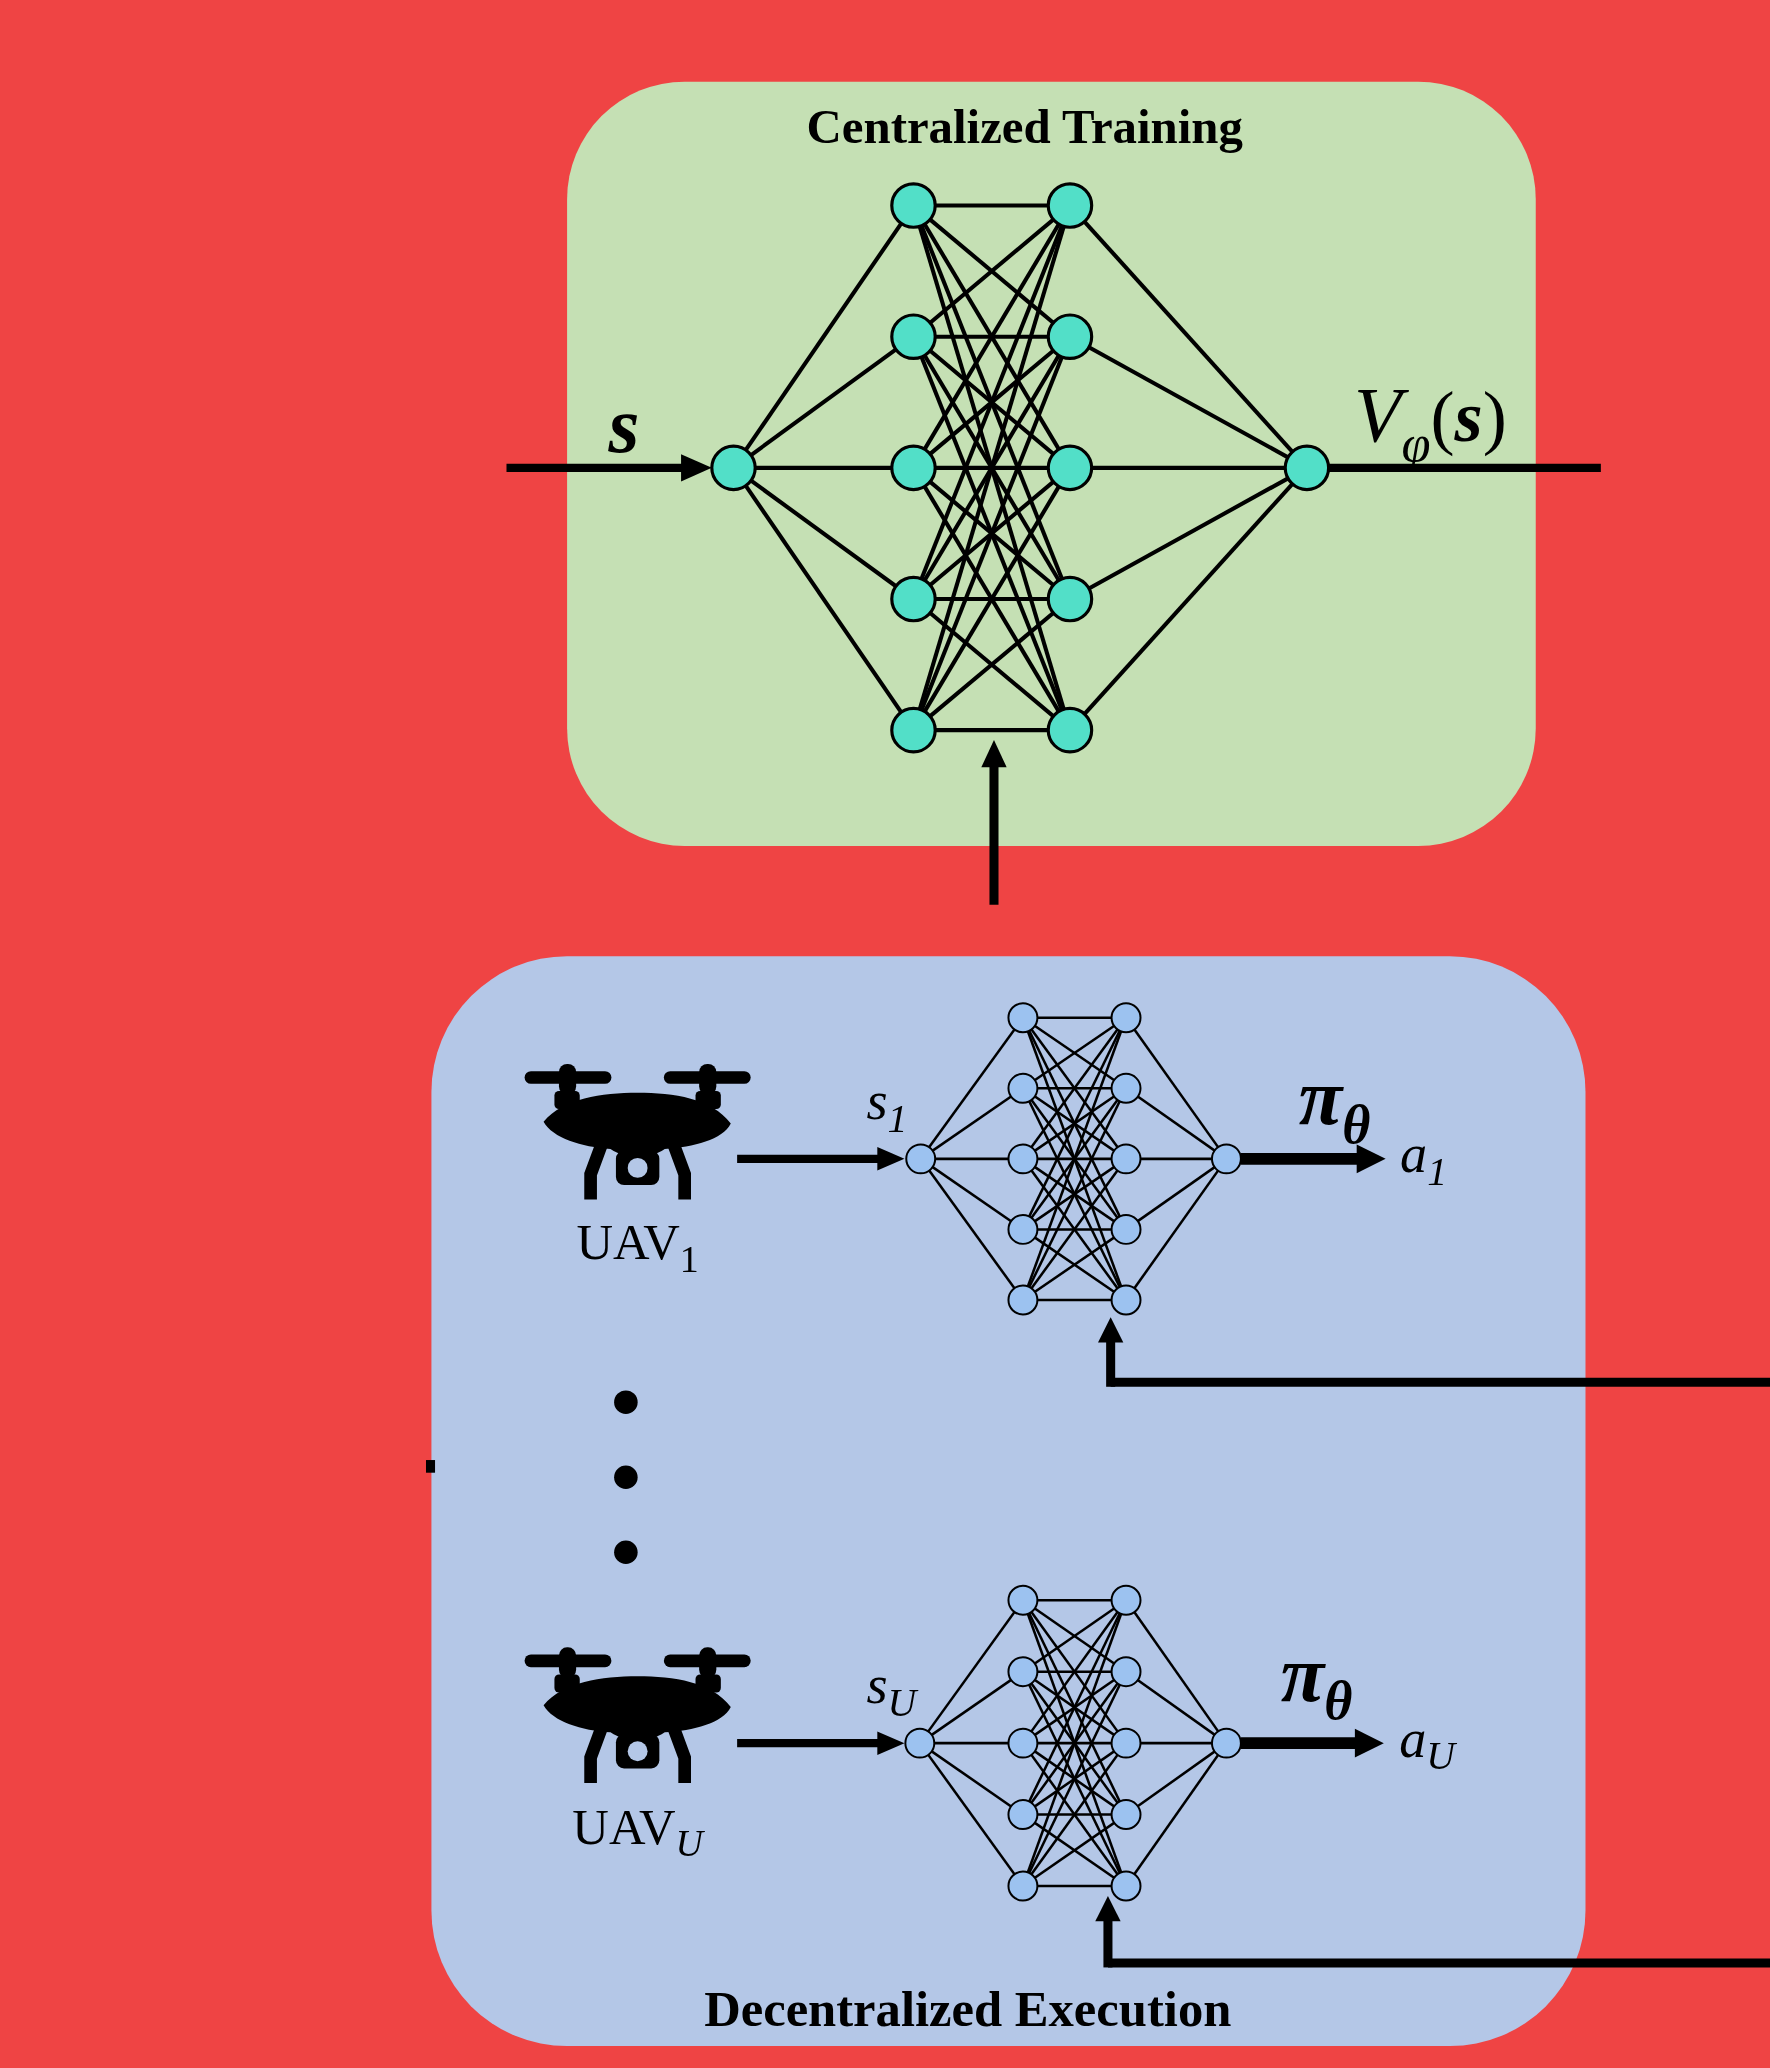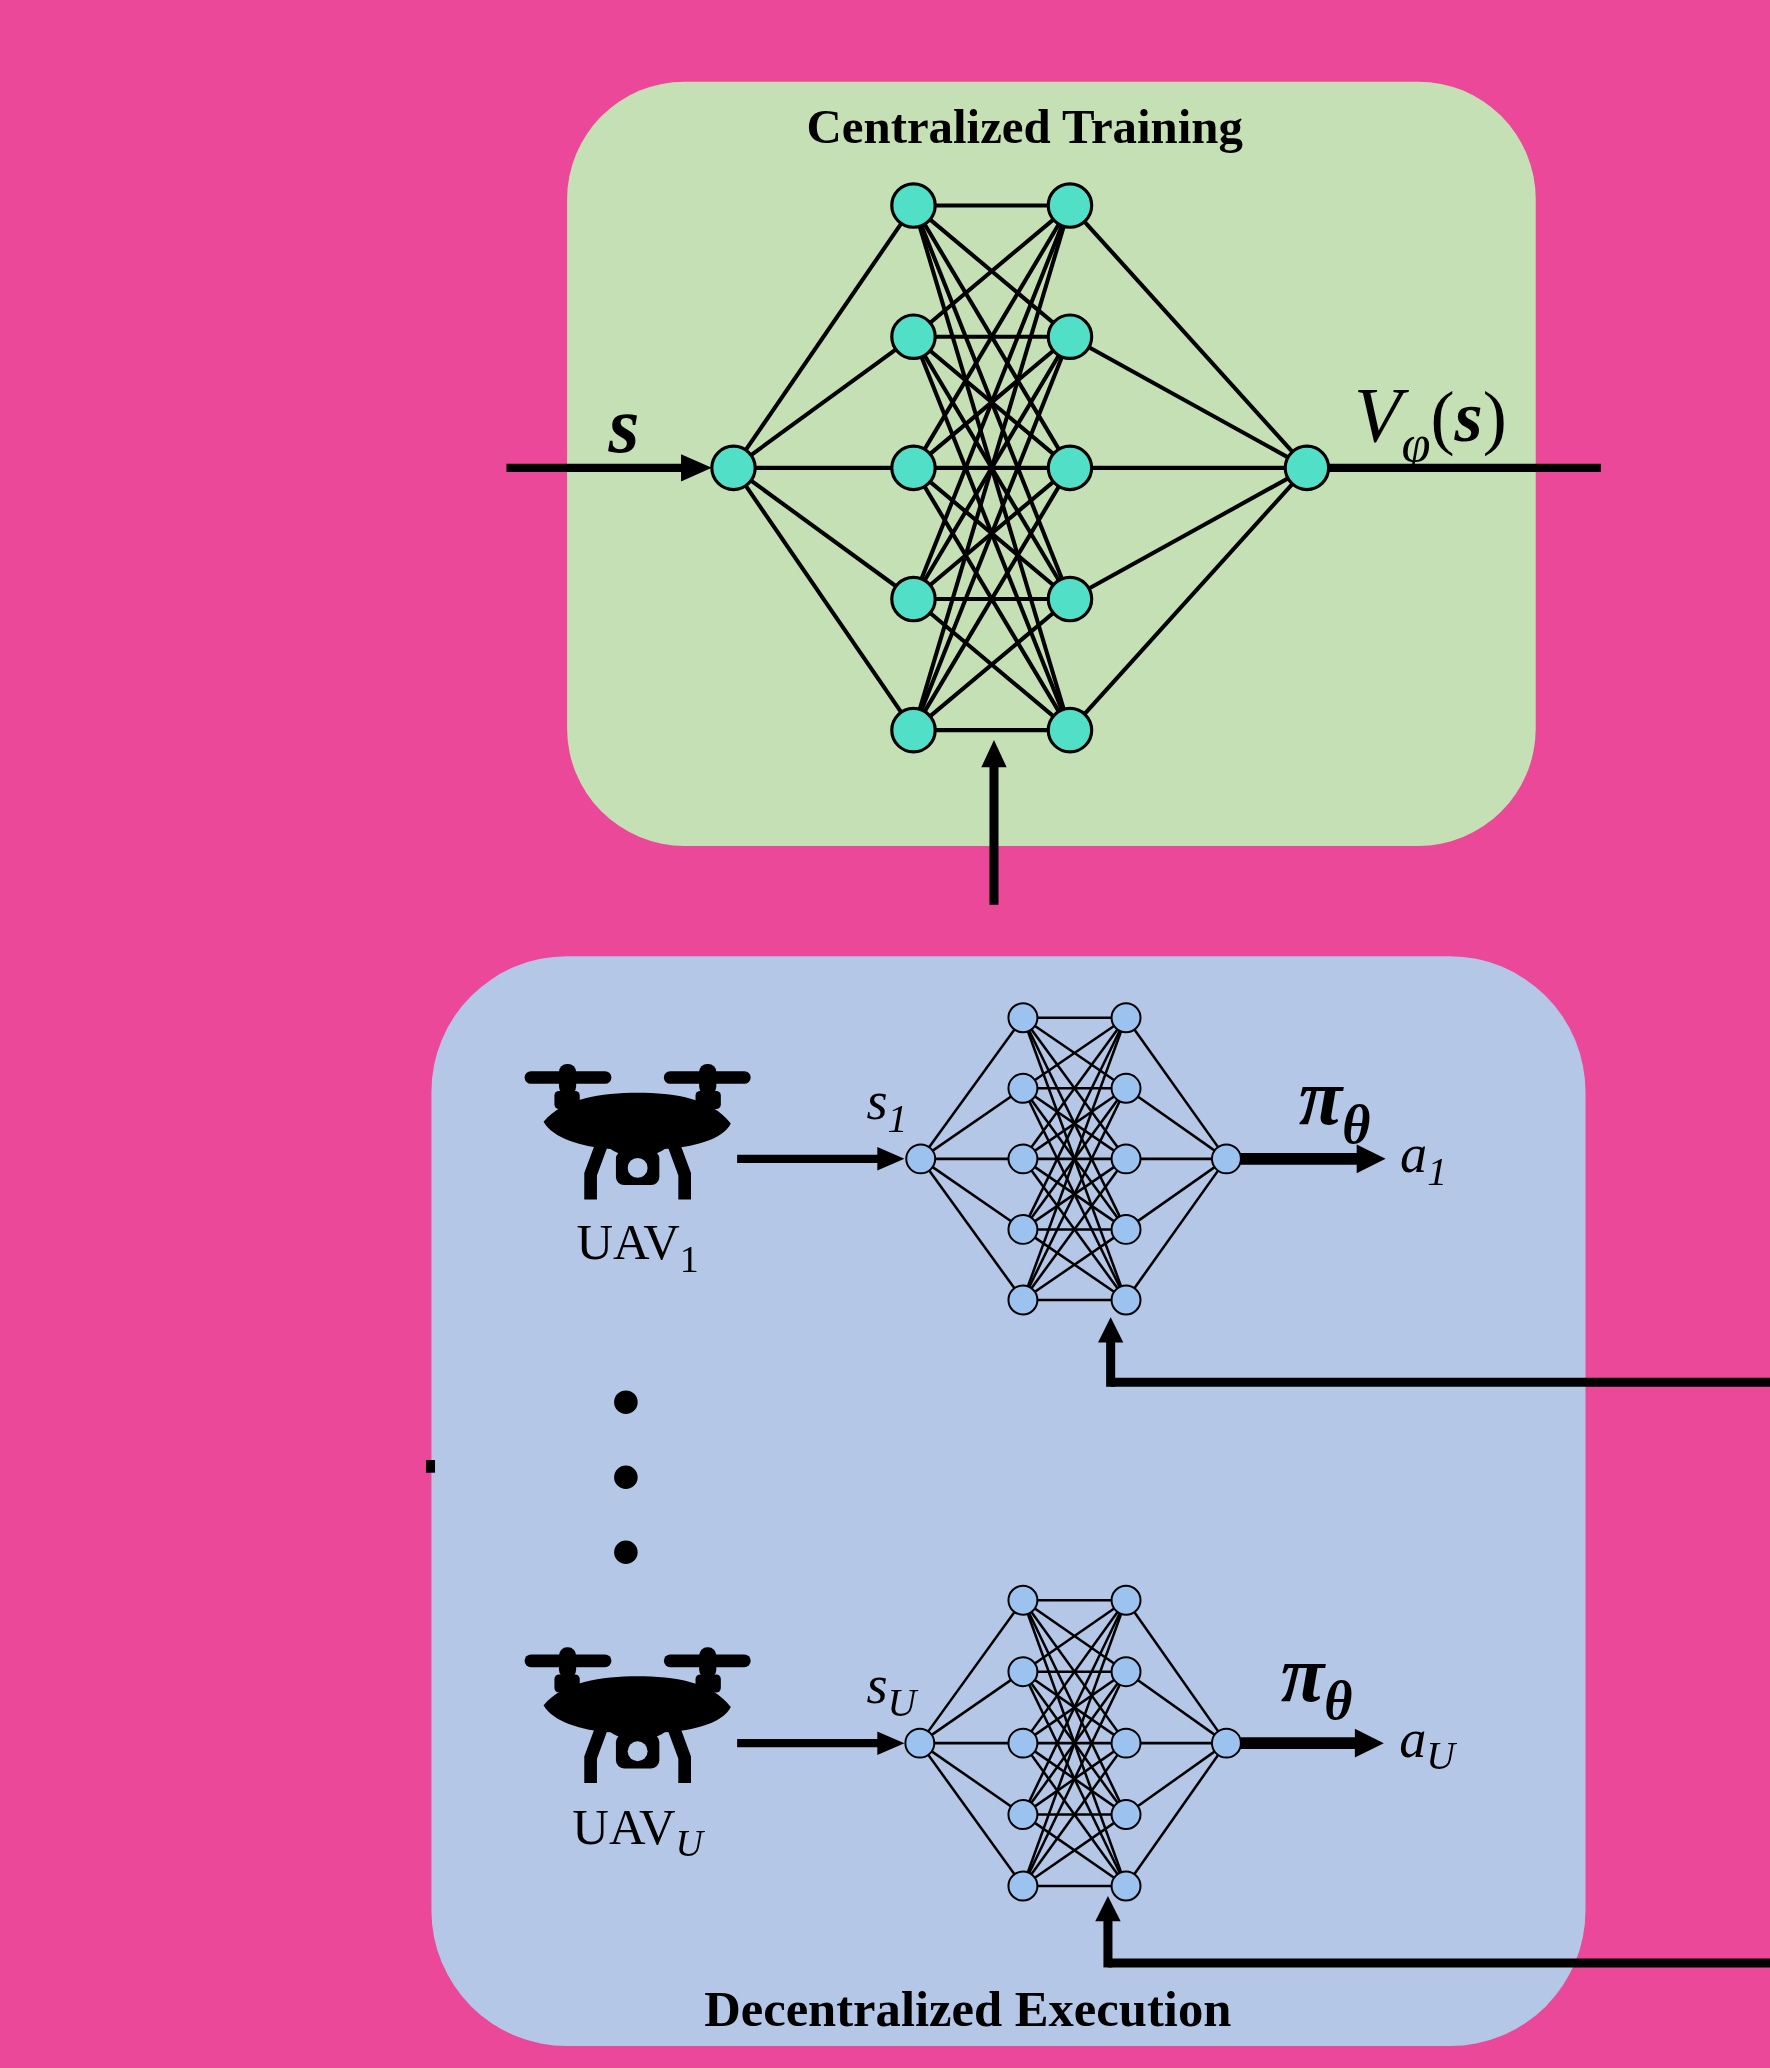--- a/index.html
+++ b/index.html
@@ -1,16 +1,16 @@
 <!DOCTYPE html>
 <html style="font-size:14.5px"><head>
 <meta charset="utf-8">
 <style>
   html,body { margin:0; padding:0; background:#000; }
-  .canvas { position:relative; width:1770px; height:2069px; background:#ec4899; overflow:hidden; }
+  .canvas { position:relative; width:1770px; height:2069px; background:#ef4444; overflow:hidden; }
   svg { display:block; }
   text { font-family:"Liberation Serif", serif; fill:#000; }
   .box-title { font-weight:bold; }
   .it { font-style:italic; }
   .bold { font-weight:bold; }
 </style>
 </head>
 <body>
 
 <div class="canvas">

